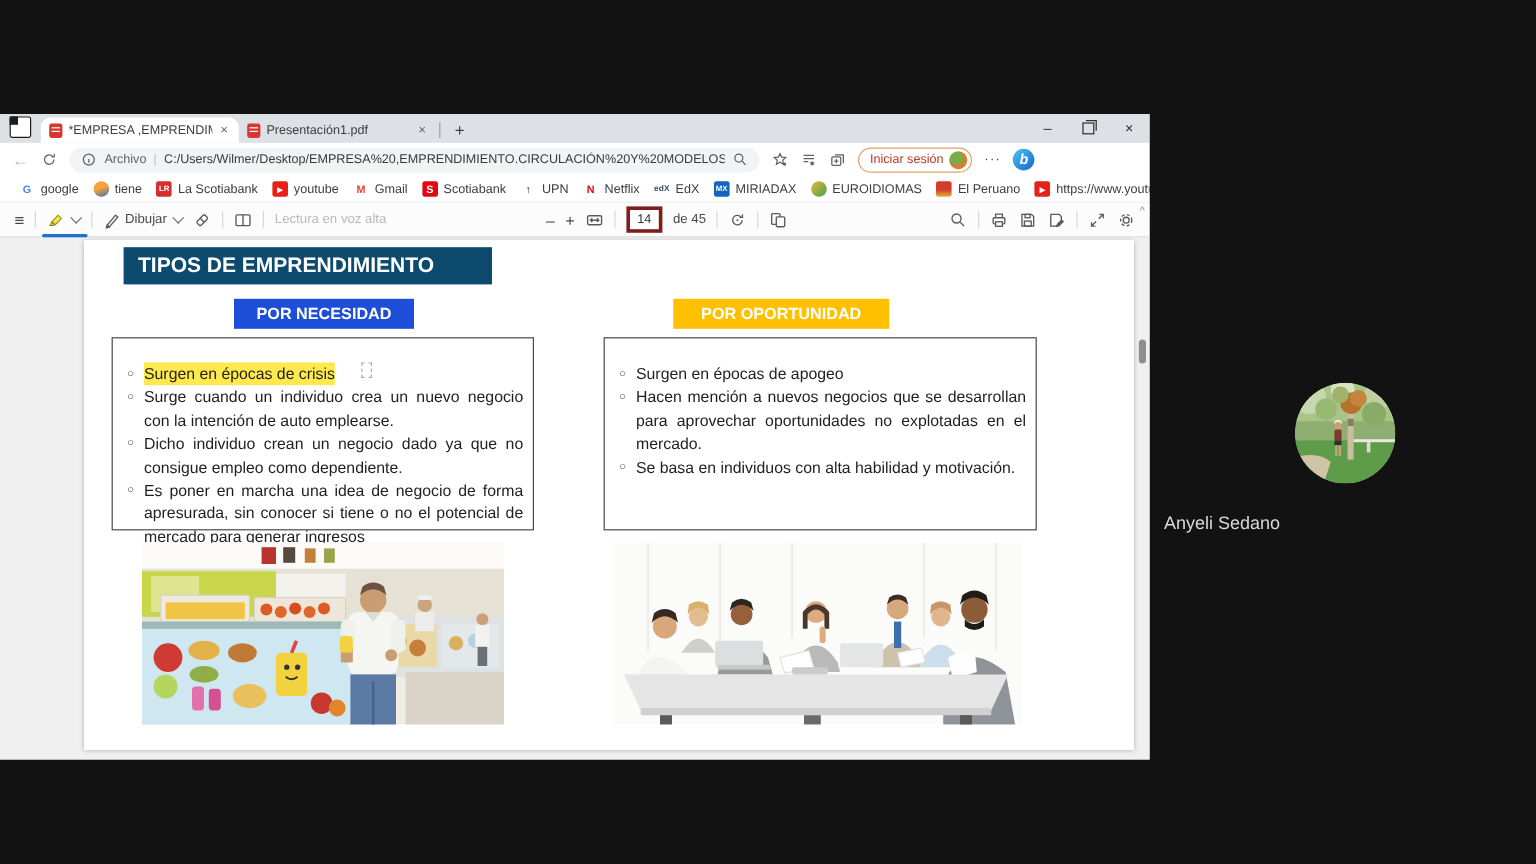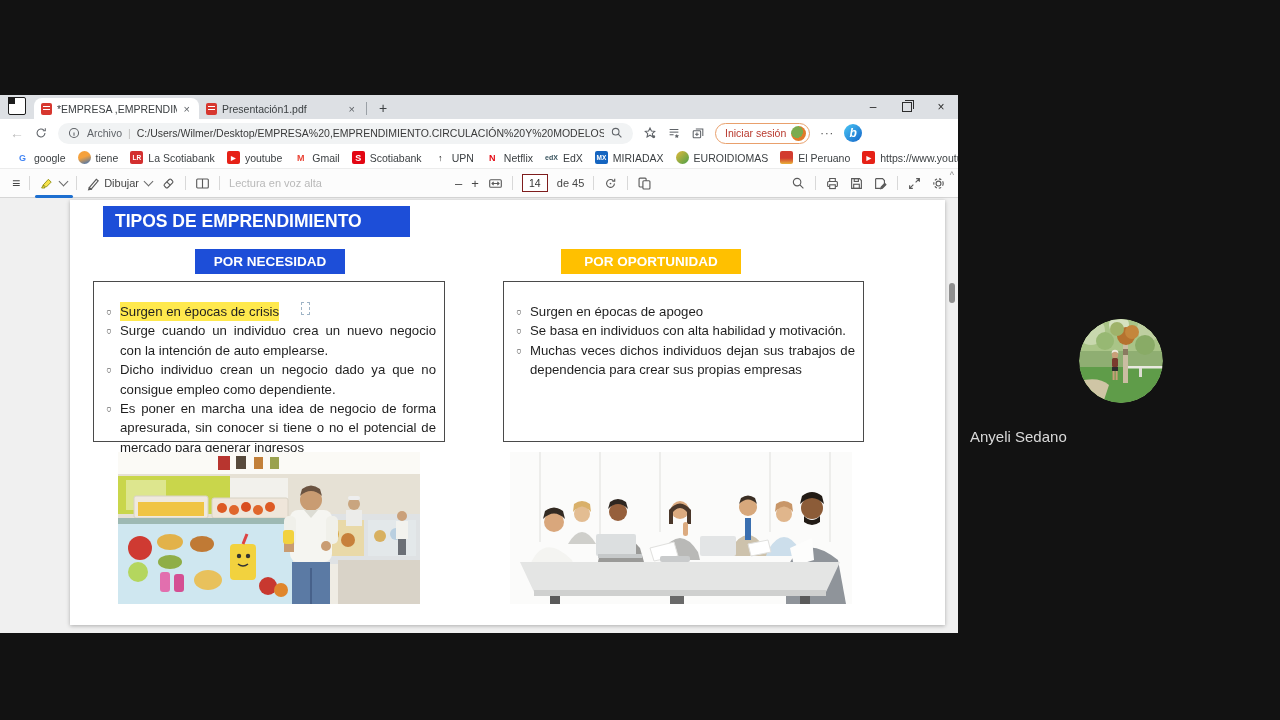--- a/index.html
+++ b/index.html
@@ -42,21 +42,21 @@
   .fav-play{font-size:6px}
   .bm-sep{width:1px;height:13px;background:#dadce0;margin:0 4px}
   
   .pdfbar{height:28px;background:#fcfcfc;border-bottom:1px solid #d6d6d6;display:flex;align-items:center;gap:9px;padding:0 12px;font-size:11px;color:#474747;position:relative}
   .sep{width:1px;height:14px;background:#d8d8d8}
   .pt-ic{display:flex;align-items:center;gap:3px;position:relative}
   .toc-glyph{font-size:14px;color:#474747}
   .hl-underline{position:absolute;left:-4px;bottom:-7px;width:38px;height:3px;background:#1d6fd0;border-radius:2px}
   .chev{width:6px;height:6px;border-right:1.3px solid #6a6a6a;border-bottom:1.3px solid #6a6a6a;transform:rotate(45deg);margin-left:3px;margin-top:-3px}
   .dim{color:#b9b9b9}
-  .pgbox{width:24px;height:16px;border:1px solid #7f1d1d;background:#fff;text-align:center;font-size:10.5px;font-family:"Liberation Sans",sans-serif;color:#333;padding:0}
+  .pgbox{width:24px;height:16px;border:3px solid #7f1d1d;background:#fff;text-align:center;font-size:10.5px;font-family:"Liberation Sans",sans-serif;color:#333;padding:0}
   .collapse-caret{position:absolute;right:4px;top:1px;color:#8a8a8a;font-size:9px}
   
   .content{position:absolute;left:0;top:103px;width:958px;height:435px;background:#f0f0f0}
   .page{position:absolute;left:70px;top:2px;width:875px;height:425px;background:#fff;box-shadow:0 1px 4px rgba(0,0,0,.28)}
   .scroll-thumb{position:absolute;right:3px;top:85px;width:6px;height:20px;background:#8f8f8f;border-radius:3px}
   
   .slide-title{position:absolute;left:33px;top:6px;width:307px;height:31px;line-height:31px;padding-left:12px;box-sizing:border-box;color:#fff;font-weight:bold;font-size:17.5px}
   .col-header{position:absolute;top:49px;height:25px;line-height:25px;text-align:center;color:#fff;font-weight:bold;font-size:13.5px}
   .col-header.left{left:125px;width:150px}
   .col-header.right{left:491px;width:180px}
@@ -320,21 +320,21 @@
             <circle cx="8" cy="8" r="2.6"></circle>
             <circle cx="8" cy="8" r="5" stroke-dasharray="2.6 2.1"></circle>
           </svg>
       </span>
       <span class="collapse-caret">^</span>
     </div>
 
     <div class="content">
       <div class="page">
 
-        <div class="slide-title" style="background:#1d4ed8">TIPOS DE EMPRENDIMIENTO</div>
+        <div class="slide-title" style="background:#0c4a6e">TIPOS DE EMPRENDIMIENTO</div>
 
         <div class="col-header left" style="background:#1d4ed8">POR NECESIDAD</div>
         <div class="col-header right" style="background:#ffc000">POR OPORTUNIDAD</div>
 
         <div class="bullet-box left">
 
         <div class="bullet">
               <span class="b-text hl">Surgen en épocas de crisis</span>
             <span class="text-cursor"></span>
             </div>
@@ -348,24 +348,24 @@
               <span class="b-text">Es poner en marcha una idea de negocio de forma apresurada, sin conocer si tiene o no el potencial de mercado para generar ingresos</span>
             </div>
           </div>
 
         <div class="bullet-box right">
 
         <div class="bullet">
               <span class="b-text">Surgen en épocas de apogeo</span>
             </div>
             <div class="bullet">
+              <span class="b-text">Hacen mención a nuevos negocios que se desarrollan para aprovechar oportunidades no explotadas en el mercado.</span>
+            </div>
+            <div class="bullet">
               <span class="b-text">Se basa en individuos con alta habilidad y motivación.</span>
-            </div>
-            <div class="bullet">
-              <span class="b-text">Muchas veces dichos individuos dejan sus trabajos de dependencia para crear sus propias empresas</span>
             </div>
           </div>
 
         <div class="photo left">
           <svg width="302" height="152" viewBox="0 0 302 152">
             <rect width="302" height="152" fill="#efece4"></rect>
             <rect width="302" height="22" fill="#fbfaf6"></rect>
             <rect y="22" width="302" height="45" fill="#e6e1d5"></rect>
             <rect x="0" y="24" width="112" height="38" fill="#c9d64b"></rect>
             <rect x="8" y="28" width="40" height="30" fill="#dde68e"></rect>

